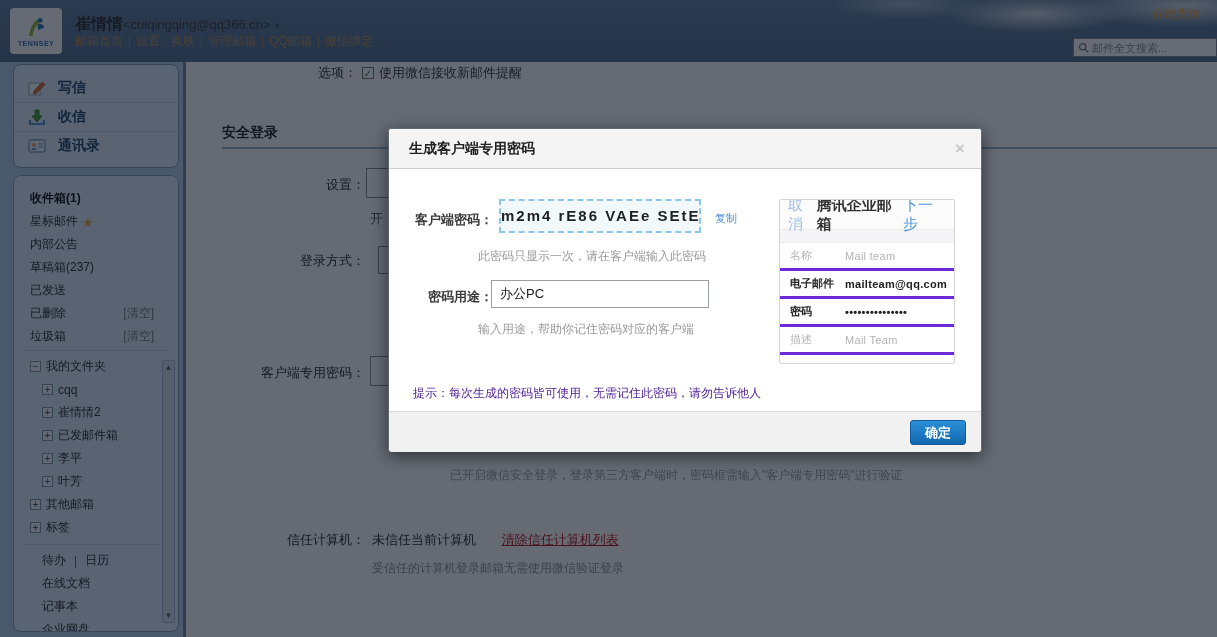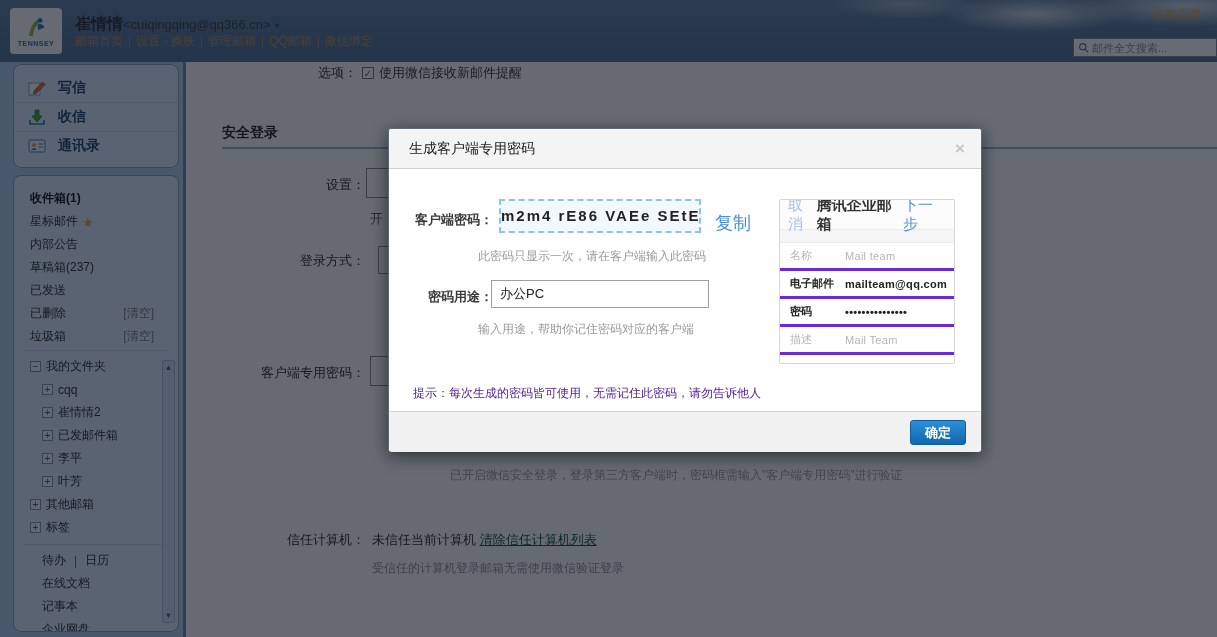--- a/index.html
+++ b/index.html
@@ -64,37 +64,37 @@
   .checkbox { width:12px; height:12px; border:1px solid #777; background:#fff; margin-left:5px;
     font-size:10px; line-height:11px; text-align:center; color:#2a7a2a; }
   .opt-text { margin-left:5px; }
   .sec-title { position:absolute; left:33px; top:62px; font-size:14px; font-weight:bold; color:#222; }
   .sec-rule { position:absolute; left:33px; right:0; top:85px; height:2px; background:#9db4cb; }
   .form-label { position:absolute; left:0; width:176px; text-align:right; font-size:13px; color:#2b2b2b; }
   .sliver { position:absolute; background:#fdfdfd; border:1px solid #8a8a8a; }
   .partial-txt { position:absolute; font-size:13px; color:#555; }
   .note-gray { position:absolute; font-size:12px; color:#999; }
   .trust-row { position:absolute; left:183px; top:469px; font-size:13px; color:#2b2b2b; white-space:nowrap; }
-  .trust-link { color:#14532d; text-decoration:underline; margin-left:0; cursor:pointer; }
+  .trust-link { color:#b91c1c; text-decoration:underline; margin-left:22px; cursor:pointer; }
 
   
   .overlay { position:absolute; inset:0; background:rgba(8,16,30,0.62); z-index:50; }
 
   
   .modal { position:absolute; left:388px; top:128px; width:594px; height:324px; background:#fff; z-index:100;
     border:1px solid #5f6a74; border-radius:3px; box-shadow:0 4px 16px rgba(0,0,0,.55); }
   .modal-head { height:40px; background:#f4f4f4; border-bottom:1px solid #cfcfcf; border-radius:3px 3px 0 0;
     display:flex; align-items:center; padding:0 20px; }
-  .modal-title { font-size:14px; font-weight:normal; color:#222; }
+  .modal-title { font-size:14px; font-weight:bold; color:#222; }
   .modal-close { position:absolute; right:16px; top:11px; font-size:17px; font-weight:bold; color:#c8c8c8; cursor:pointer; line-height:17px; }
   .pw-label, .purpose-label { position:absolute; left:16px; width:88px; text-align:right; font-size:13px; color:#3a3a3a;font-weight:bold; }
   .pw-label { top:82px; } .purpose-label { top:159px; }
   .pw-box { position:absolute; left:110px; top:70px; width:202px; height:34px; border:2px dashed #8ec6ea;
     background:#f2f9fd; text-align:center; line-height:30px; font-size:15px; font-weight:bold; color:#222; letter-spacing:2px; white-space:nowrap; }
-  .copy-link { position:absolute; left:326px; top:82px; font-size:18px; color:#4a8fdb; cursor:pointer; }
+  .copy-link { position:absolute; left:326px; top:82px; font-size:11px; color:#4a8fdb; cursor:pointer; }
   .pw-note { position:absolute; left:89px; top:119px; font-size:12px; color:#9a9a9a; }
   .purpose-input { position:absolute; left:102px; top:151px; width:218px; height:28px; border:1px solid #9aa0a6;
     font-size:13px; color:#222; padding-left:8px; outline:none; background:#fff; font-family:inherit; }
   .purpose-note { position:absolute; left:89px; top:192px; font-size:12px; color:#9a9a9a; }
   .tip-text { position:absolute; left:24px; top:256px; font-size:12px; color:#4c1d95;text-align:center; }
   .modal-footer { position:absolute; left:0; right:0; top:282px; height:41px; background:#f1f1f1;
     border-top:1px solid #d9d9d9; border-radius:0 0 3px 3px; }
   .ok-btn { position:absolute; right:15px; top:8px; width:56px; height:25px; border:1px solid #0f5c9e; border-radius:3px;
     background:linear-gradient(#2b8fd8,#1267ae); color:#fff; font-size:13px; font-weight:bold; cursor:pointer; font-family:inherit;margin-left:48px; }
 

